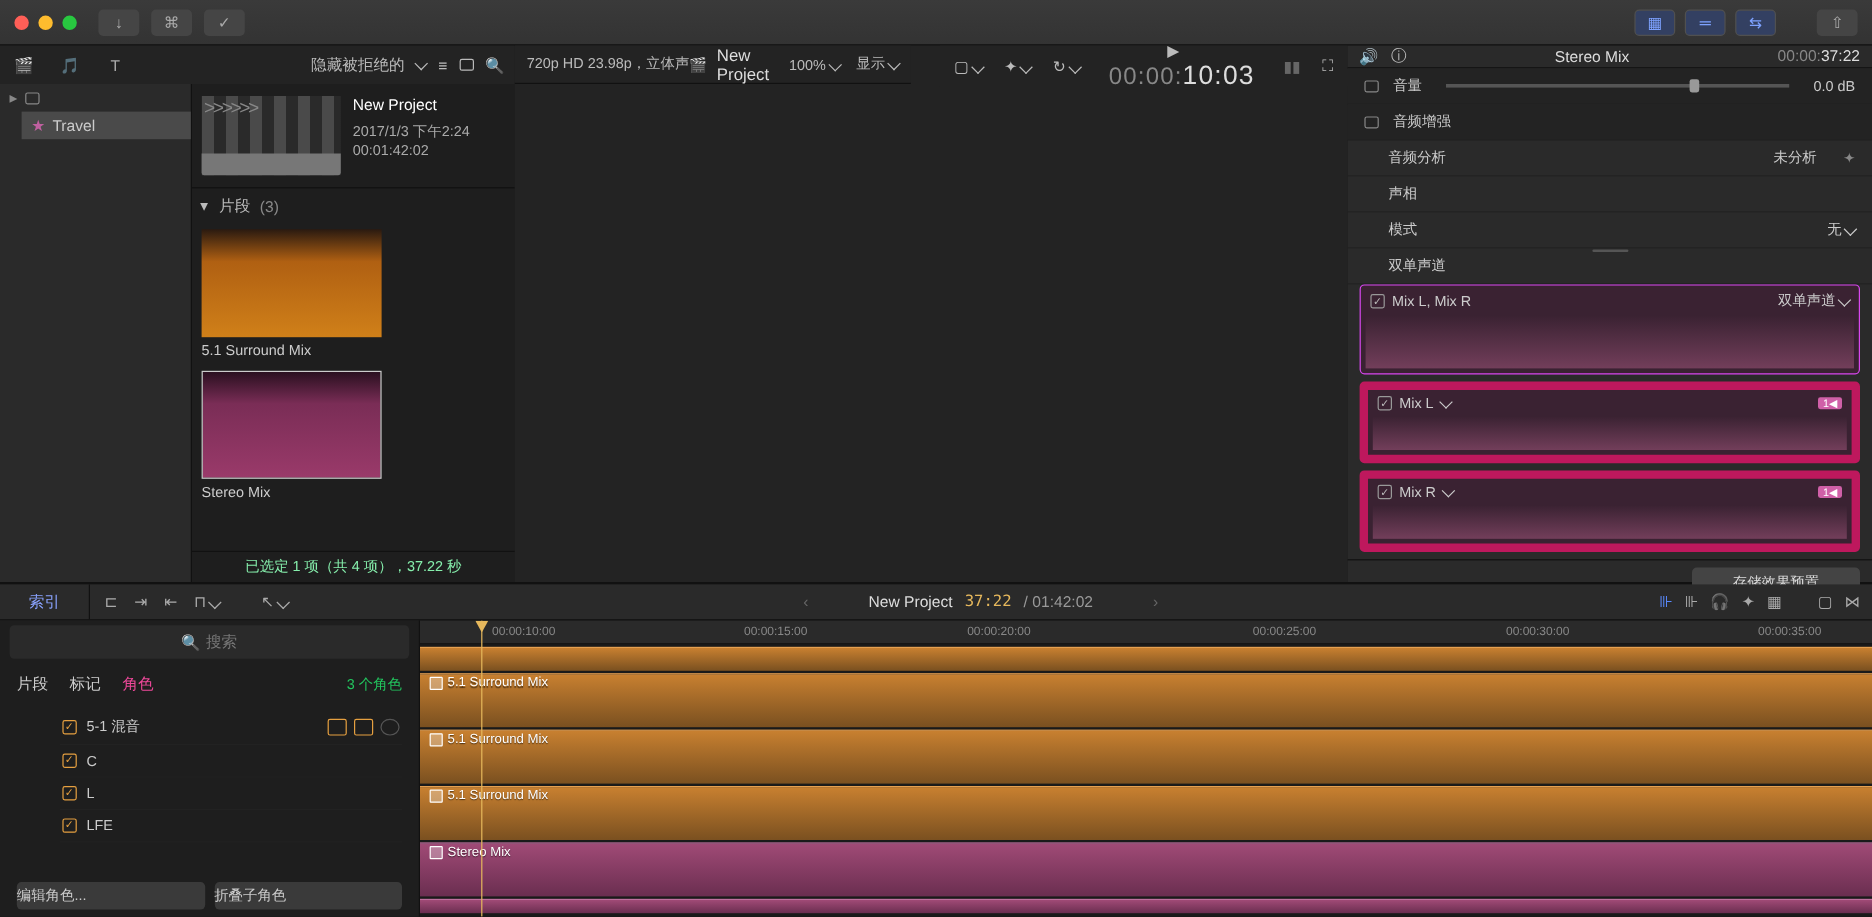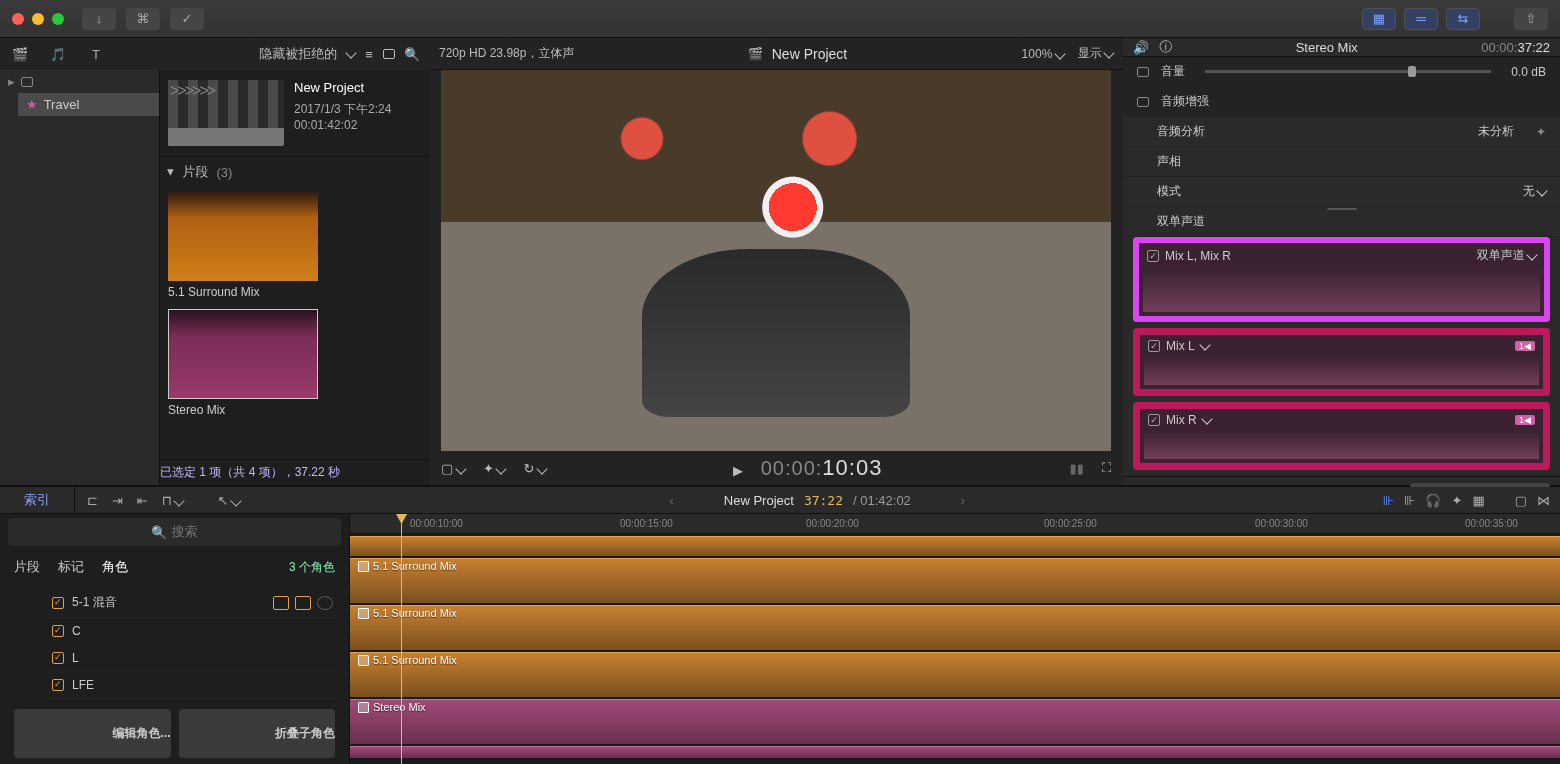--- a/index.html
+++ b/index.html
@@ -13,21 +13,21 @@
 .tb-left { display: flex; align-items: center; gap: 18px; }
 .tb-btns { display: flex; gap: 10px; }
 .tb-btn { width: 34px; height: 22px; background: #454545; border-radius: 4px; display: flex; align-items: center; justify-content: center; color: #aaa; }
 .tb-right { display: flex; gap: 8px; align-items: center; }
 .tb-view { width: 34px; height: 22px; background: #2a2a2a; border: 1px solid #505050; border-radius: 4px; display: flex; align-items: center; justify-content: center; color: #7ea2ff; }
 .tb-view.active { background: #334062; }
 
 
 .main { display: flex; height: 447px; }
 .col-left { width: 429px; display: flex; flex-direction: column; }
-.col-mid { width: 694px; display: flex; flex-direction: column; background: #232323; }
+.col-mid { width: 694px; display: flex; flex-direction: row; background: #232323; }
 .col-right { width: 437px; background: #2a2a2a; display: flex; flex-direction: column; }
 
 
 .lt-toolbar { height: 32px; display: flex; align-items: center; padding: 0 8px; gap: 14px; background: #232323; }
 .lt-icon { width: 24px; height: 20px; color: #8aa3ff; display: flex; align-items: center; justify-content: center; }
 .lt-right { margin-left: auto; display: flex; align-items: center; gap: 10px; color: #bbb; }
 .lt-filter { font-size: 13px; }
 
 
 .left-split { display: flex; flex: 1; }
@@ -38,21 +38,21 @@
 .proj-row { display: flex; padding: 10px 8px; gap: 10px; border-bottom: 1px solid #111; }
 .proj-thumb { width: 116px; height: 66px; background: repeating-linear-gradient(to right, #4a4a4a 0 10px, #2a2a2a 10px 20px); position: relative; }
 .proj-thumb::before { content: ""; position: absolute; inset: 48px 0 0 0; background: #777; border-radius: 0 0 2px 2px; }
 .proj-thumb::after { content: ">>>>>>"; position: absolute; top: 2px; left: 2px; color: #888; letter-spacing: -2px; font-size: 16px; }
 .clips-hdr { display: flex; align-items: center; gap: 8px; padding: 6px 8px; color: #bbb; }
 .clip-grid { padding: 4px 8px; }
 .clip-thumb { width: 150px; height: 90px; margin-bottom: 4px; }
 .clip-name { font-size: 12px; color: #ccc; }
 .wave-orange { background: linear-gradient(to top, #d08019 0%, #b06012 70%, #2a1a10 100%); }
 .wave-purple { background: linear-gradient(to top, #9a3a6a 0%, #7a2d56 70%, #2a1020 100%); border: 1px solid #ccc; }
-.browser-foot { margin-top: auto; padding: 4px 0; text-align: left; font-size: 12px; color: #c4b5fd; border-top: 1px solid #111; }
+.browser-foot { margin-top: auto; padding: 4px 0; text-align: center; font-size: 12px; color: #86efac; border-top: 1px solid #111; }
 
 
 .vw-top { height: 32px; display: flex; align-items: center; padding: 0 10px; font-size: 12px; color: #bbb; background: #232323; border-bottom: 1px solid #111; }
 .vw-ctr { flex: 1; display: flex; justify-content: center; align-items: center; gap: 8px; }
 .vw-r { display: flex; gap: 14px; align-items: center; }
 .viewer { flex: 1; margin: 0 12px; background: #3a3a3a; position: relative; }
 .viewer-img { position: absolute; inset: 0; background:
   radial-gradient(circle at 30% 18%, #e05040 0 20px, transparent 22px),
   radial-gradient(circle at 58% 18%, #e05040 0 26px, transparent 28px),
   radial-gradient(circle at 52.5% 36%, #ff3a30 0 24px, #f0f0f0 24px 30px, transparent 31px),
@@ -68,21 +68,21 @@
 .ins-top { height: 32px; display: flex; align-items: center; padding: 0 10px; color: #bbb; gap: 10px; border-bottom: 1px solid #111; }
 .ins-top .title { flex: 1; text-align: center; color: #ddd; }
 .ins-top .tc { font-family: Menlo, monospace; color: #888; }
 .ins-top .tc .w { color: #ddd; }
 .ins-row { display: flex; align-items: center; padding: 6px 14px; gap: 8px; border-bottom: 1px solid #222; font-size: 12px; }
 .ins-row.hdr { background: #232323; gap: 12px; }
 .ins-spacer { flex: 1; }
 .slider { flex: 1; height: 3px; background: #555; position: relative; margin: 0 8px; }
 .slider::after { content: ""; position: absolute; right: 75px; top: -4px; width: 8px; height: 11px; background: #999; border-radius: 2px; }
 .chan-box { margin: 0 10px 6px; border: 7px solid #be185d; border-radius: 4px; background: #3a2232; }
-.chan-box.sel { border: 6px solid #d946ef; }
+.chan-box.sel { border: 1px solid #d946ef; }
 .chan-hdr { display: flex; align-items: center; padding: 4px 8px; gap: 6px; font-size: 12px; }
 .chk { width: 12px; height: 12px; border: 1px solid #999; border-radius: 2px; display: inline-flex; align-items: center; justify-content: center; font-size: 9px; color: #bbb; }
 .chk.on::after { content: "✓"; }
 .chan-wave { height: 44px; background: linear-gradient(to top, rgba(170,90,130,0.5), transparent); margin: 0 4px 4px; }
 .chan-wave.sm { height: 28px; }
 .ins-foot { padding: 6px 10px; display: flex; justify-content: flex-end; border-top: 1px solid #111; margin-top: auto; }
 .preset-btn { width: 140px; text-align: center; background: #444; border-radius: 4px; padding: 4px 0; font-size: 12px; color: #ddd; }
 
 
 .tl-section { height: 279px; display: flex; flex-direction: column; border-top: 2px solid #111; }
@@ -90,31 +90,31 @@
 .idx-btn { width: 75px; height: 100%; display: flex; align-items: center; justify-content: center; color: #8aa3ff; border-right: 1px solid #111; }
 .tl-tools { display: flex; align-items: center; gap: 14px; padding: 0 12px; }
 .tl-ctr { flex: 1; text-align: center; display: flex; justify-content: center; gap: 10px; font-size: 13px; align-items: center; }
 .tl-cur { color: #e6b85c; font-family: Menlo, monospace; }
 .tl-dur { color: #999; font-family: Menlo, monospace; }
 .tl-right { display: flex; gap: 10px; padding-right: 10px; }
 .tl-body { flex: 1; display: flex; }
 .tl-left { width: 350px; background: #1e1e1e; display: flex; flex-direction: column; border-right: 1px solid #111; }
 .search { height: 28px; margin: 4px 8px; background: #2a2a2a; border-radius: 4px; display: flex; align-items: center; justify-content: center; color: #777; font-size: 13px; }
 .tabs { display: flex; gap: 18px; padding: 8px 14px; font-size: 13px; align-items: baseline; }
-.tabs .active { color: #ffffff; }
-.tabs .cnt { margin-left: auto; color: #86efac; font-size: 12px; }
+.tabs .active { color: #ec4899; }
+.tabs .cnt { margin-left: auto; color: #22c55e; font-size: 12px; }
 .role-list { padding: 4px 14px; flex: 1; margin-left: 36px; }
 .role { display: flex; align-items: center; gap: 8px; padding: 6px 2px; border-bottom: 1px solid #222; font-size: 12px; }
 .role .rchk { width: 12px; height: 12px; border: 1px solid #e6a040; border-radius: 2px; position: relative; }
 .role .rchk::after { content: "✓"; color: #e6a040; font-size: 9px; position: absolute; left: 1px; top: -1px; }
 .role-opts { margin-left: auto; display: flex; gap: 6px; }
 .ropt { width: 16px; height: 14px; border: 1px solid #e6a040; border-radius: 2px; }
 .ropt.off { border-color: #555; border-radius: 50%; }
 .role-foot { display: flex; gap: 8px; padding: 6px 14px; }
-.rf-btn { flex: 1; background: #3a3a3a; border-radius: 4px; text-align: right; padding: 16px 0; font-size: 12px; color: #ccc; font-weight: bold; }
+.rf-btn { flex: 1; background: #3a3a3a; border-radius: 4px; text-align: left; padding: 3px 0; font-size: 12px; color: #ccc; }
 
 .tl-lanes { flex: 1; position: relative; overflow: hidden; background: #1a1a1a; }
 .ruler { height: 20px; background: #2a2a2a; display: flex; align-items: center; position: relative; font-size: 10px; color: #888; font-family: Menlo, monospace; border-bottom: 1px solid #111; }
 .ruler span { position: absolute; }
 .lane { height: 45px; margin-top: 2px; position: relative; }
 .lane-bar { position: absolute; inset: 0; background: linear-gradient(#c88030, #7a5020); border-top: 1px solid #e6a050; }
 .lane-bar.purple { background: linear-gradient(#a04a76, #6a2e50); border-top: 1px solid #c070a0; }
 .lane-label { position: absolute; left: 8px; top: 2px; font-size: 11px; color: #fff; display: flex; gap: 4px; align-items: center; text-shadow: 0 1px 1px rgba(0,0,0,0.6); }
 .lane-label::before { content: ""; width: 9px; height: 9px; border: 1px solid #fff; border-radius: 1px; background: rgba(255,255,255,0.3); }
 .playhead { position: absolute; left: 51px; top: 0; bottom: 0; width: 1px; background: #e6b85c; }

